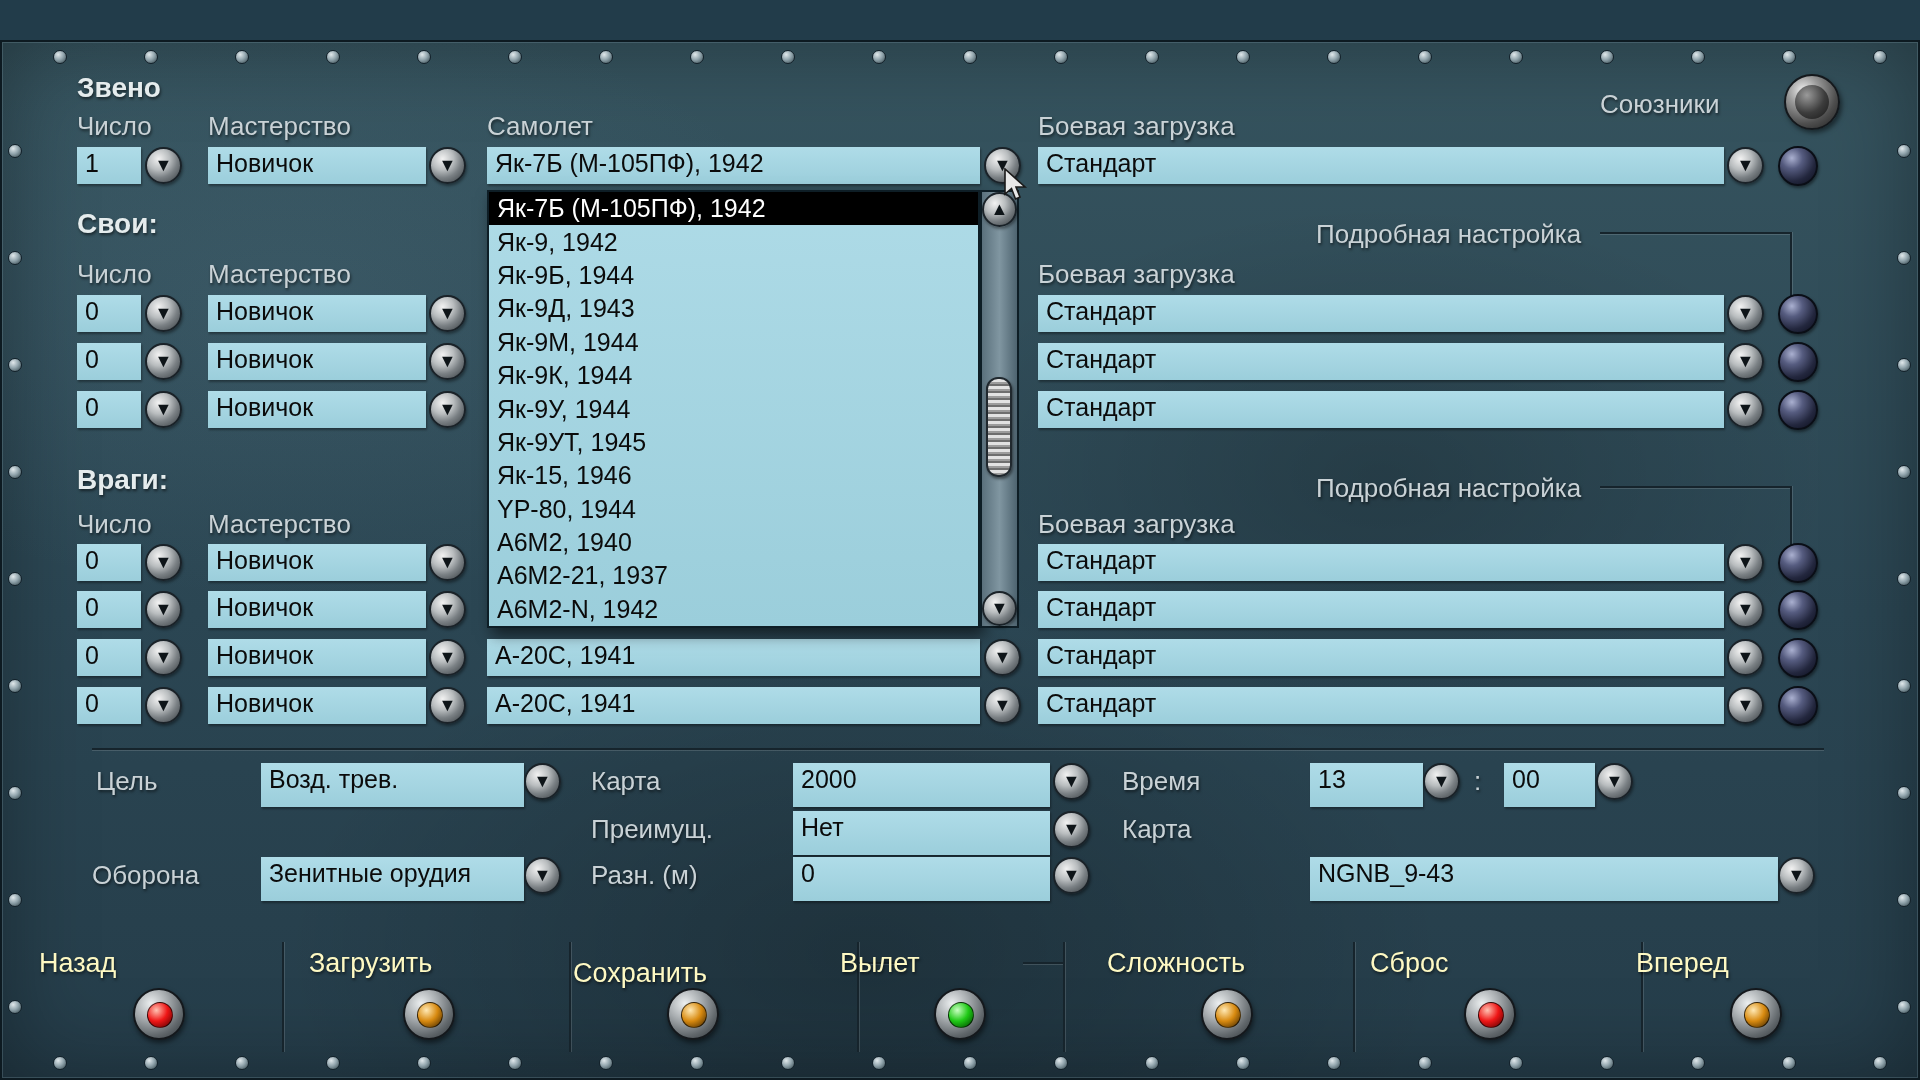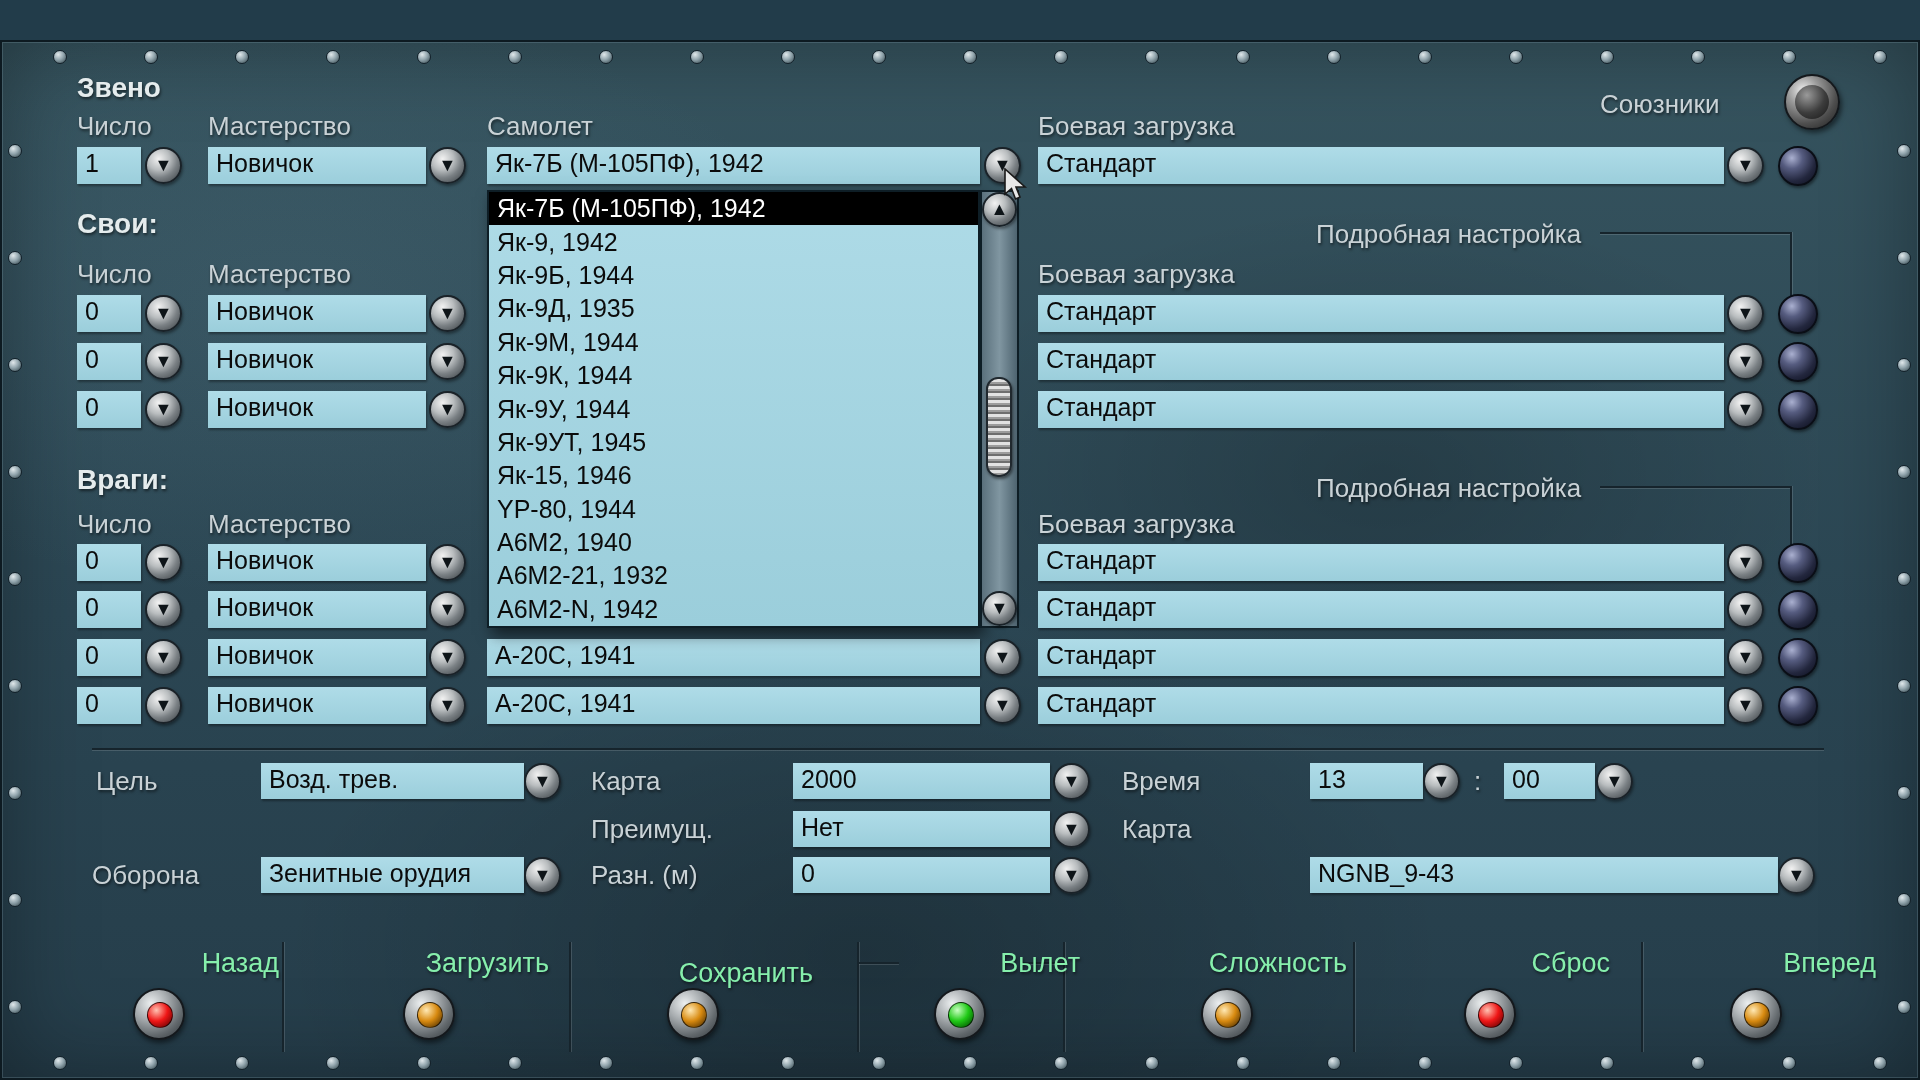--- a/index.html
+++ b/index.html
@@ -31,21 +31,21 @@
          text-shadow:1px 2px 3px rgba(0,0,0,0.55); white-space:nowrap; z-index:3; }
   .heading { font-weight:bold; font-size:28px; color:#e5eced; }
 
   
   .field { position:absolute; height:37px; box-sizing:border-box;
            background:linear-gradient(180deg,#afdce8,#9bcedb);
            border:2px solid #142membr42c; border-color:#14242c;
            color:#0b0b0b; font-size:25px; line-height:33px; padding:0 8px;
            white-space:nowrap; overflow:hidden; z-index:3;
            box-shadow:1px 2px 2px rgba(0,0,0,0.35); }
-  .field.short { height:36px; line-height:32px; }
+  .field.short { height:44px; line-height:32px; }
 
   
   .arrow { position:absolute; width:37px; height:37px; border-radius:50%; box-sizing:border-box;
            background:radial-gradient(circle at 35% 30%, #f2f2f2, #b9bdbf 35%, #7a8084 60%, #4a5054 88%);
            border:2px solid #1a2228; display:flex; align-items:center; justify-content:center;
            font-size:18px; color:#0e1418; z-index:5; box-shadow:1px 2px 3px rgba(0,0,0,0.4);
            cursor:default; }
   .arrow.sb { width:35px; height:35px; z-index:22; }
   .ball { position:absolute; width:40px; height:40px; border-radius:50%; box-sizing:border-box;
           background:radial-gradient(circle at 33% 28%, #aab0d0 0%, #565c80 30%, #23273e 65%, #0d1020 95%);
@@ -71,22 +71,22 @@
               background:repeating-linear-gradient(180deg,#e2e2e2 0 3px,#9c9c9c 3px 5px,#6e6e6e 5px 7px);
               border:2px solid #20282e; z-index:21; box-shadow:1px 2px 3px rgba(0,0,0,0.5); }
 
   
   .hline { position:absolute; height:2px; background:#16242c;
            box-shadow:0 1px 0 rgba(255,255,255,0.14); z-index:2; }
   .vline { position:absolute; width:2px; background:#16242c;
            box-shadow:1px 0 0 rgba(255,255,255,0.14); z-index:2; }
 
   
-  .btn-lbl { position:absolute; width:240px; text-align:right; font-size:27px; line-height:34px;
-             color:#86efac; text-shadow:1px 2px 3px rgba(0,0,0,0.55); z-index:3; white-space:nowrap; }
+  .btn-lbl { position:absolute; width:240px; text-align:left; font-size:27px; line-height:34px;
+             color:#fef9c3; text-shadow:1px 2px 3px rgba(0,0,0,0.55); z-index:3; white-space:nowrap; }
   .ledbtn { position:absolute; width:52px; height:52px; border-radius:50%; box-sizing:border-box;
             background:radial-gradient(circle at 33% 28%, #eceff0, #a8adb0 35%, #62686c 68%, #3a4044 92%);
             border:2px solid #14181c; z-index:5; box-shadow:1px 3px 5px rgba(0,0,0,0.5); }
   .ledbtn::after { content:""; position:absolute; left:50%; top:50%; width:24px; height:24px;
             margin:-12px 0 0 -12px; border-radius:50%; border:1px solid rgba(0,0,0,0.65); }
   .ledbtn.red::after   { background:radial-gradient(circle at 35% 30%, #ffc2b2, #ef1616 48%, #5a0000 95%); }
   .ledbtn.amber::after { background:radial-gradient(circle at 35% 30%, #ffe9b4, #d88a10 48%, #4a2c00 95%); }
   .ledbtn.green::after { background:radial-gradient(circle at 35% 30%, #c9ffc2, #1fc916 48%, #004a00 95%); }
 
   .rivet { position:absolute; width:14px; height:14px; border-radius:50%; box-sizing:border-box;
@@ -193,29 +193,29 @@
   <div class="field" style="left:487px;top:687px;width:493px">A-20C, 1941</div>
   <div class="arrow" style="left:984px;top:687px">▼</div>
   <div class="field" style="left:1038px;top:687px;width:686px">Стандарт</div>
   <div class="arrow" style="left:1727px;top:687px">▼</div>
   <div class="ball" style="left:1778px;top:686px"></div>
 
   <div class="dropdown" style="left:487px;top:190px;width:493px;height:438px">
     <div class="dd-item selected">Як-7Б (М-105ПФ), 1942</div>
     <div class="dd-item">Як-9, 1942</div>
     <div class="dd-item">Як-9Б, 1944</div>
-    <div class="dd-item">Як-9Д, 1935</div>
+    <div class="dd-item">Як-9Д, 1943</div>
     <div class="dd-item">Як-9М, 1944</div>
     <div class="dd-item">Як-9К, 1944</div>
     <div class="dd-item">Як-9У, 1944</div>
     <div class="dd-item">Як-9УТ, 1945</div>
     <div class="dd-item">Як-15, 1946</div>
     <div class="dd-item">YP-80, 1944</div>
     <div class="dd-item">A6M2, 1940</div>
-    <div class="dd-item">A6M2-21, 1932</div>
+    <div class="dd-item">A6M2-21, 1937</div>
     <div class="dd-item">A6M2-N, 1942</div>
   </div>
   <div class="sb-track" style="left:980px;top:190px;height:438px"></div>
   <div class="arrow sb" style="left:982px;top:192px">▲</div>
   <div class="arrow sb" style="left:982px;top:591px">▼</div>
   <div class="sb-thumb" style="left:986px;top:377px"></div>
 
   <svg class="cursor" style="left:1002px;top:168px" width="30" height="34" viewBox="0 0 30 34">
     <polygon points="3,1 3,26 9.5,20.5 13.5,31 18,29 14,19 23,19" fill="#e9e9e9" stroke="#1a1a1a" stroke-width="1.6"></polygon>
   </svg>

